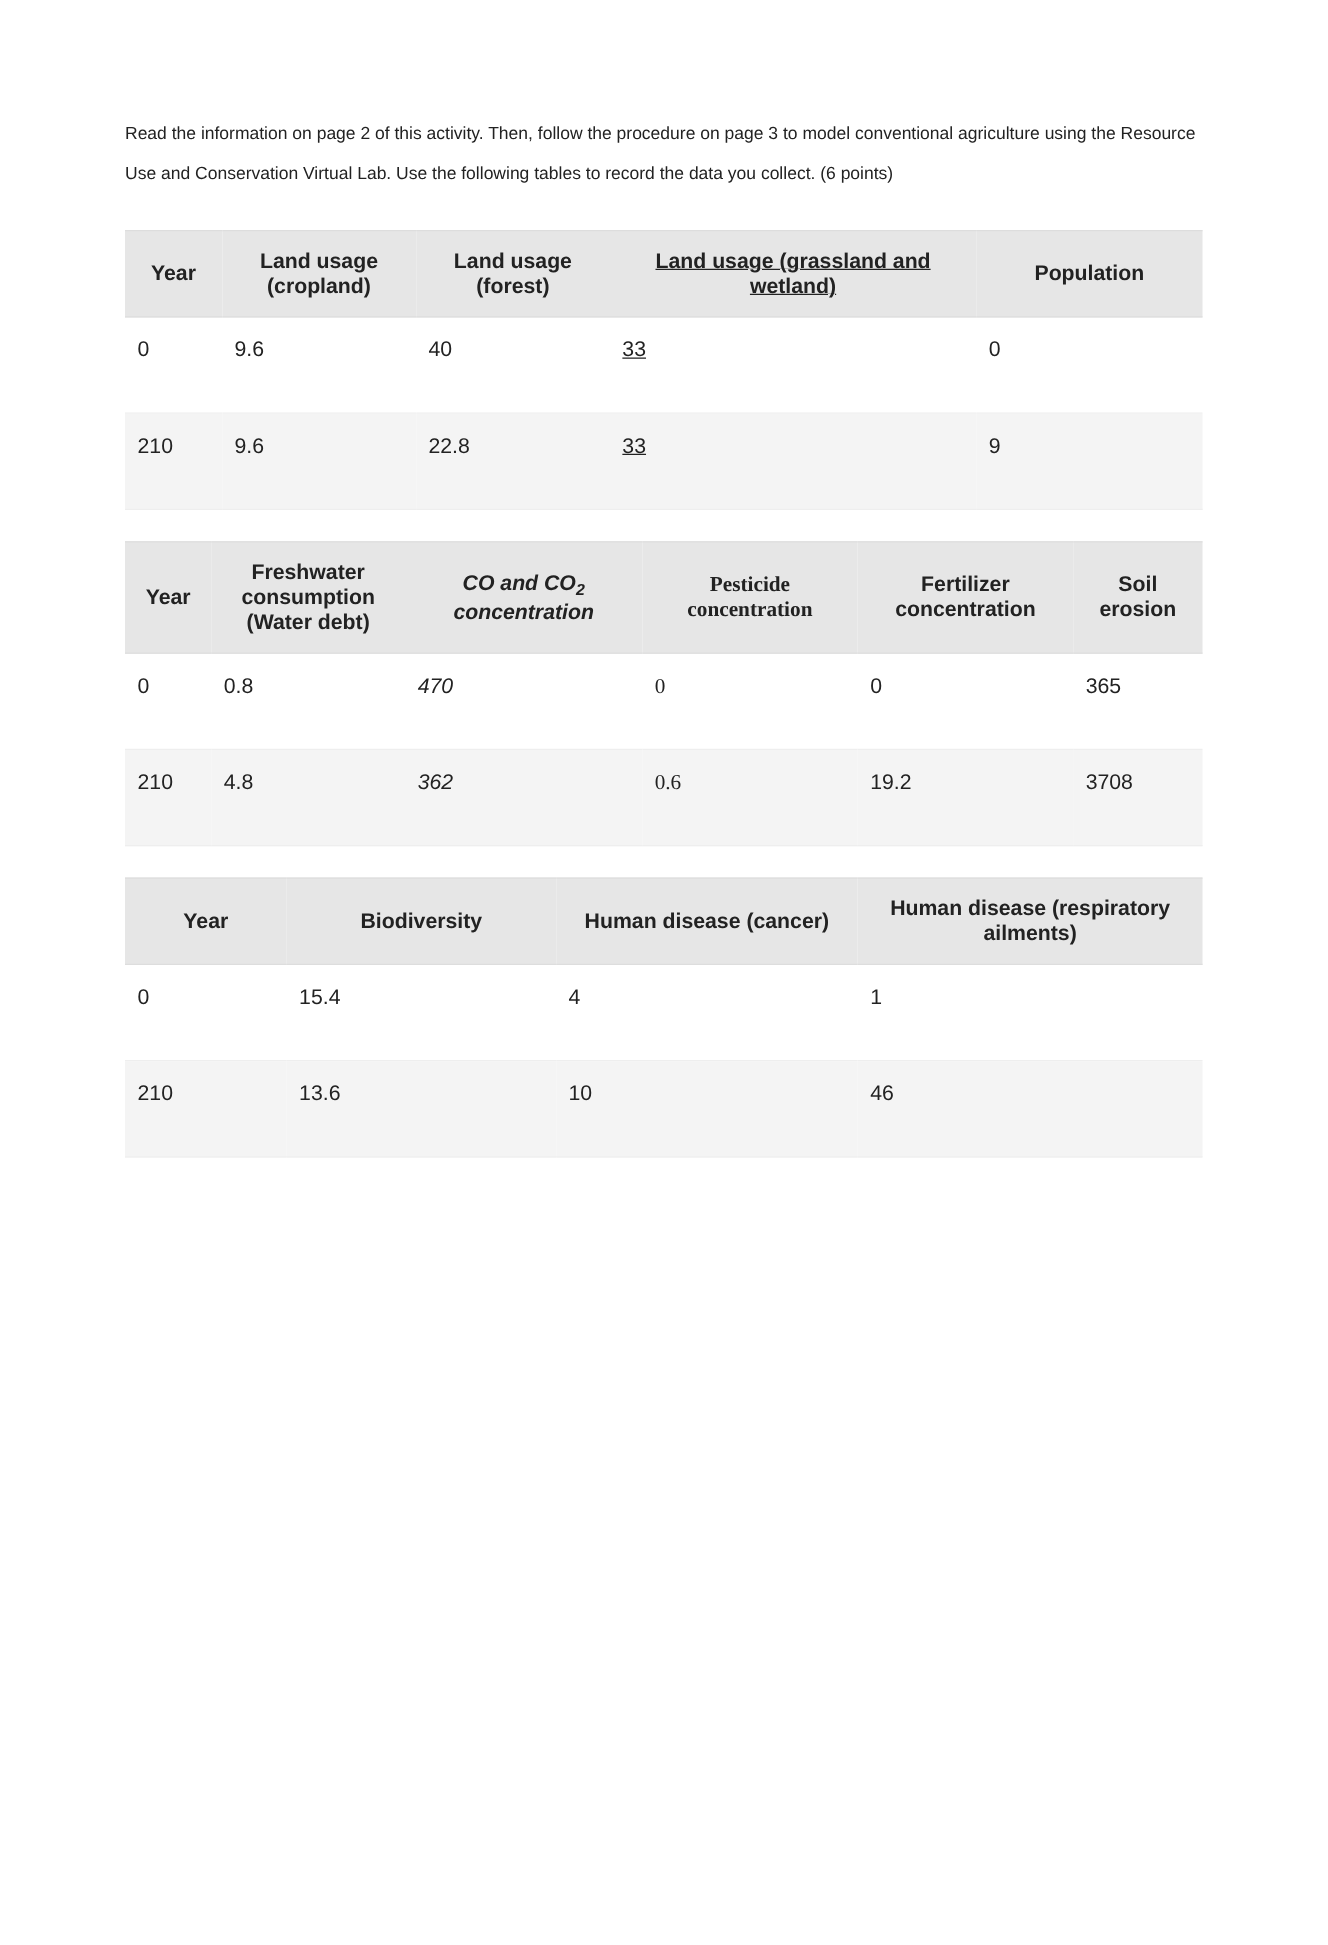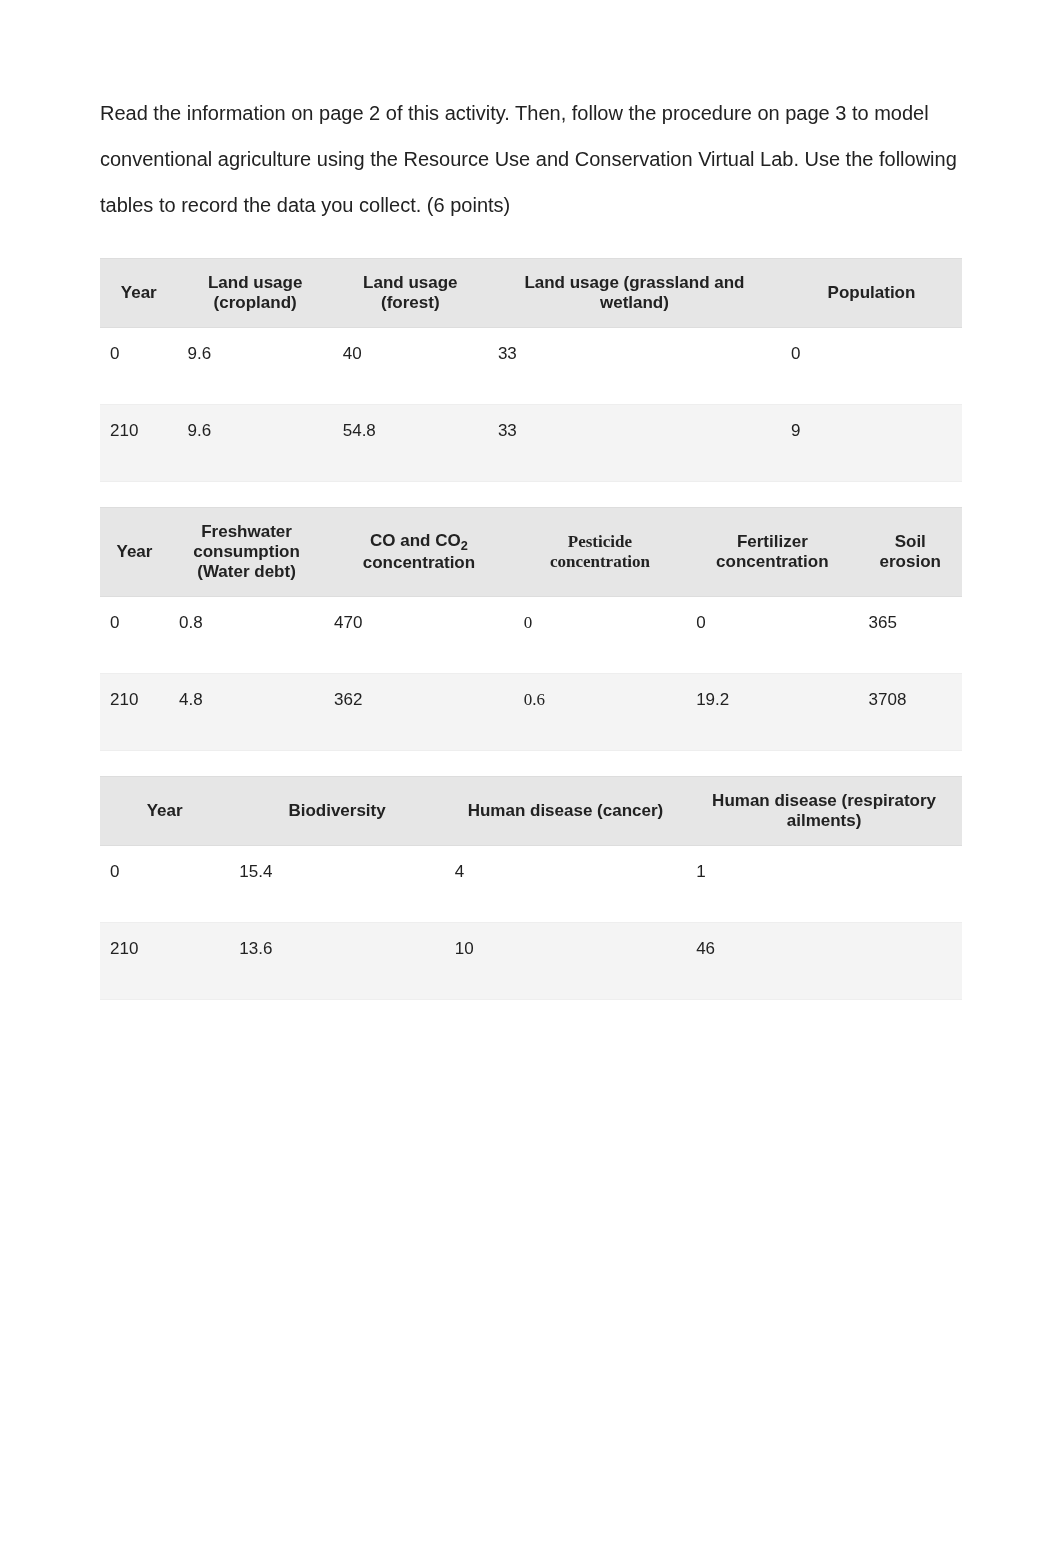--- a/index.html
+++ b/index.html
@@ -10,21 +10,21 @@
     body {
       font-family: Arial, Helvetica, sans-serif;
       background: #ffffff;
       width: 1062px;
       height: 1556px;
       padding: 90px 100px 0 100px;
       color: #222;
     }
     .intro {
       line-height: 2.3;
-      font-size: 20px;
+      font-size: 14px;
       margin-bottom: 30px;
     }
     table {
       width: 100%;
       border-collapse: separate;
       border-spacing: 0;
       margin-bottom: 25px;
     }
     thead th {
       background: #e6e6e6;
@@ -46,26 +46,26 @@
       background: #f4f4f4;
     }
     sub {
       font-size: 0.75em;
       vertical-align: sub;
     }
     
     .t1 th:nth-child(1), .t1 td:nth-child(1) { width: 9%; }
     .t1 th:nth-child(2), .t1 td:nth-child(2) { width: 18%; }
     .t1 th:nth-child(3), .t1 td:nth-child(3) { width: 18%; }
-    .t1 th:nth-child(4), .t1 td:nth-child(4) { width: 34%; }
+    .t1 th:nth-child(4), .t1 td:nth-child(4) { width: 34%; text-decoration: underline; }
     .t1 th:nth-child(5), .t1 td:nth-child(5) { width: 21%; }
     
     .t2 th:nth-child(1), .t2 td:nth-child(1) { width: 8%; }
     .t2 th:nth-child(2), .t2 td:nth-child(2) { width: 18%; }
-    .t2 th:nth-child(3), .t2 td:nth-child(3) { width: 22%; }
+    .t2 th:nth-child(3), .t2 td:nth-child(3) { width: 22%; font-style: italic; }
     .t2 th:nth-child(4), .t2 td:nth-child(4) { width: 20%; font-family: Liberation Serif, serif; }
     .t2 th:nth-child(5), .t2 td:nth-child(5) { width: 20%; }
     .t2 th:nth-child(6), .t2 td:nth-child(6) { width: 12%; }
     
     .t3 th:nth-child(1), .t3 td:nth-child(1) { width: 15%; }
     .t3 th:nth-child(2), .t3 td:nth-child(2) { width: 25%; }
     .t3 th:nth-child(3), .t3 td:nth-child(3) { width: 28%; }
     .t3 th:nth-child(4), .t3 td:nth-child(4) { width: 32%; }
   </style>
 </head>
@@ -87,21 +87,21 @@
     <tr>
       <td>0</td>
       <td>9.6</td>
       <td>40</td>
       <td>33</td>
       <td>0</td>
     </tr>
     <tr>
       <td>210</td>
       <td>9.6</td>
-      <td>54.8</td>
+      <td>22.8</td>
       <td>33</td>
       <td>9</td>
     </tr>
   </tbody>
 </table>
 
 <table class="t2">
   <thead>
     <tr>
       <th>Year</th>

